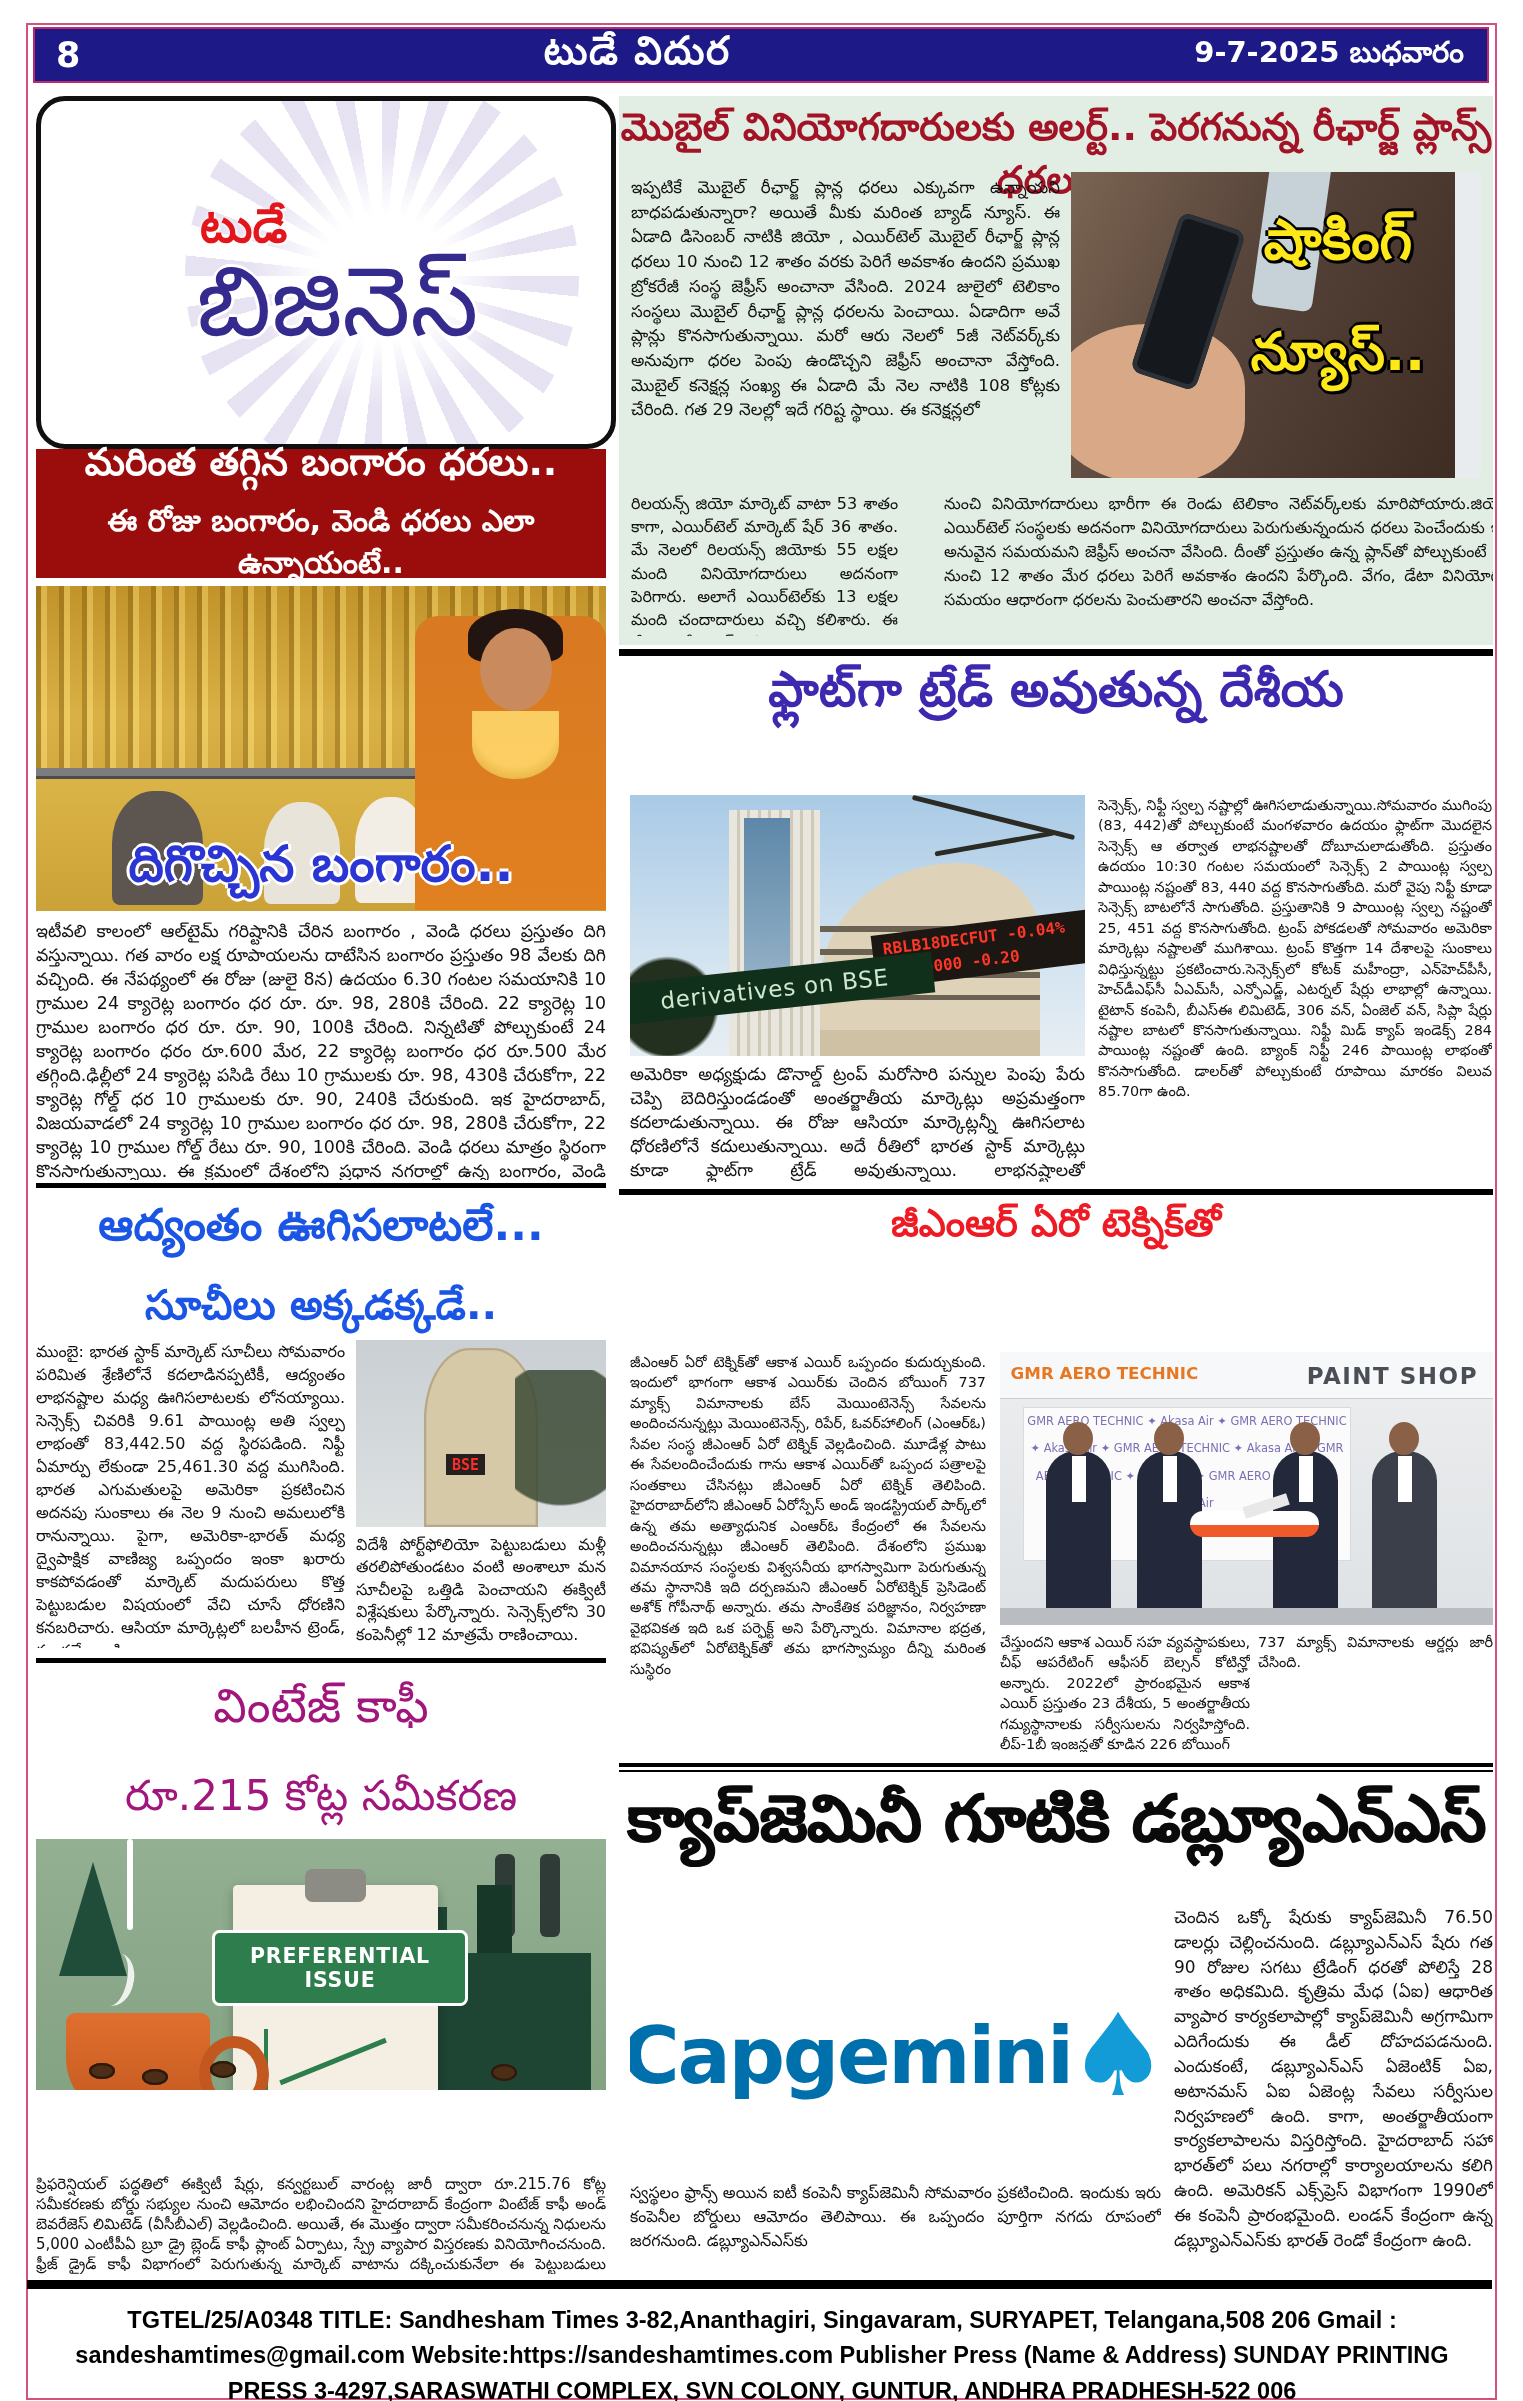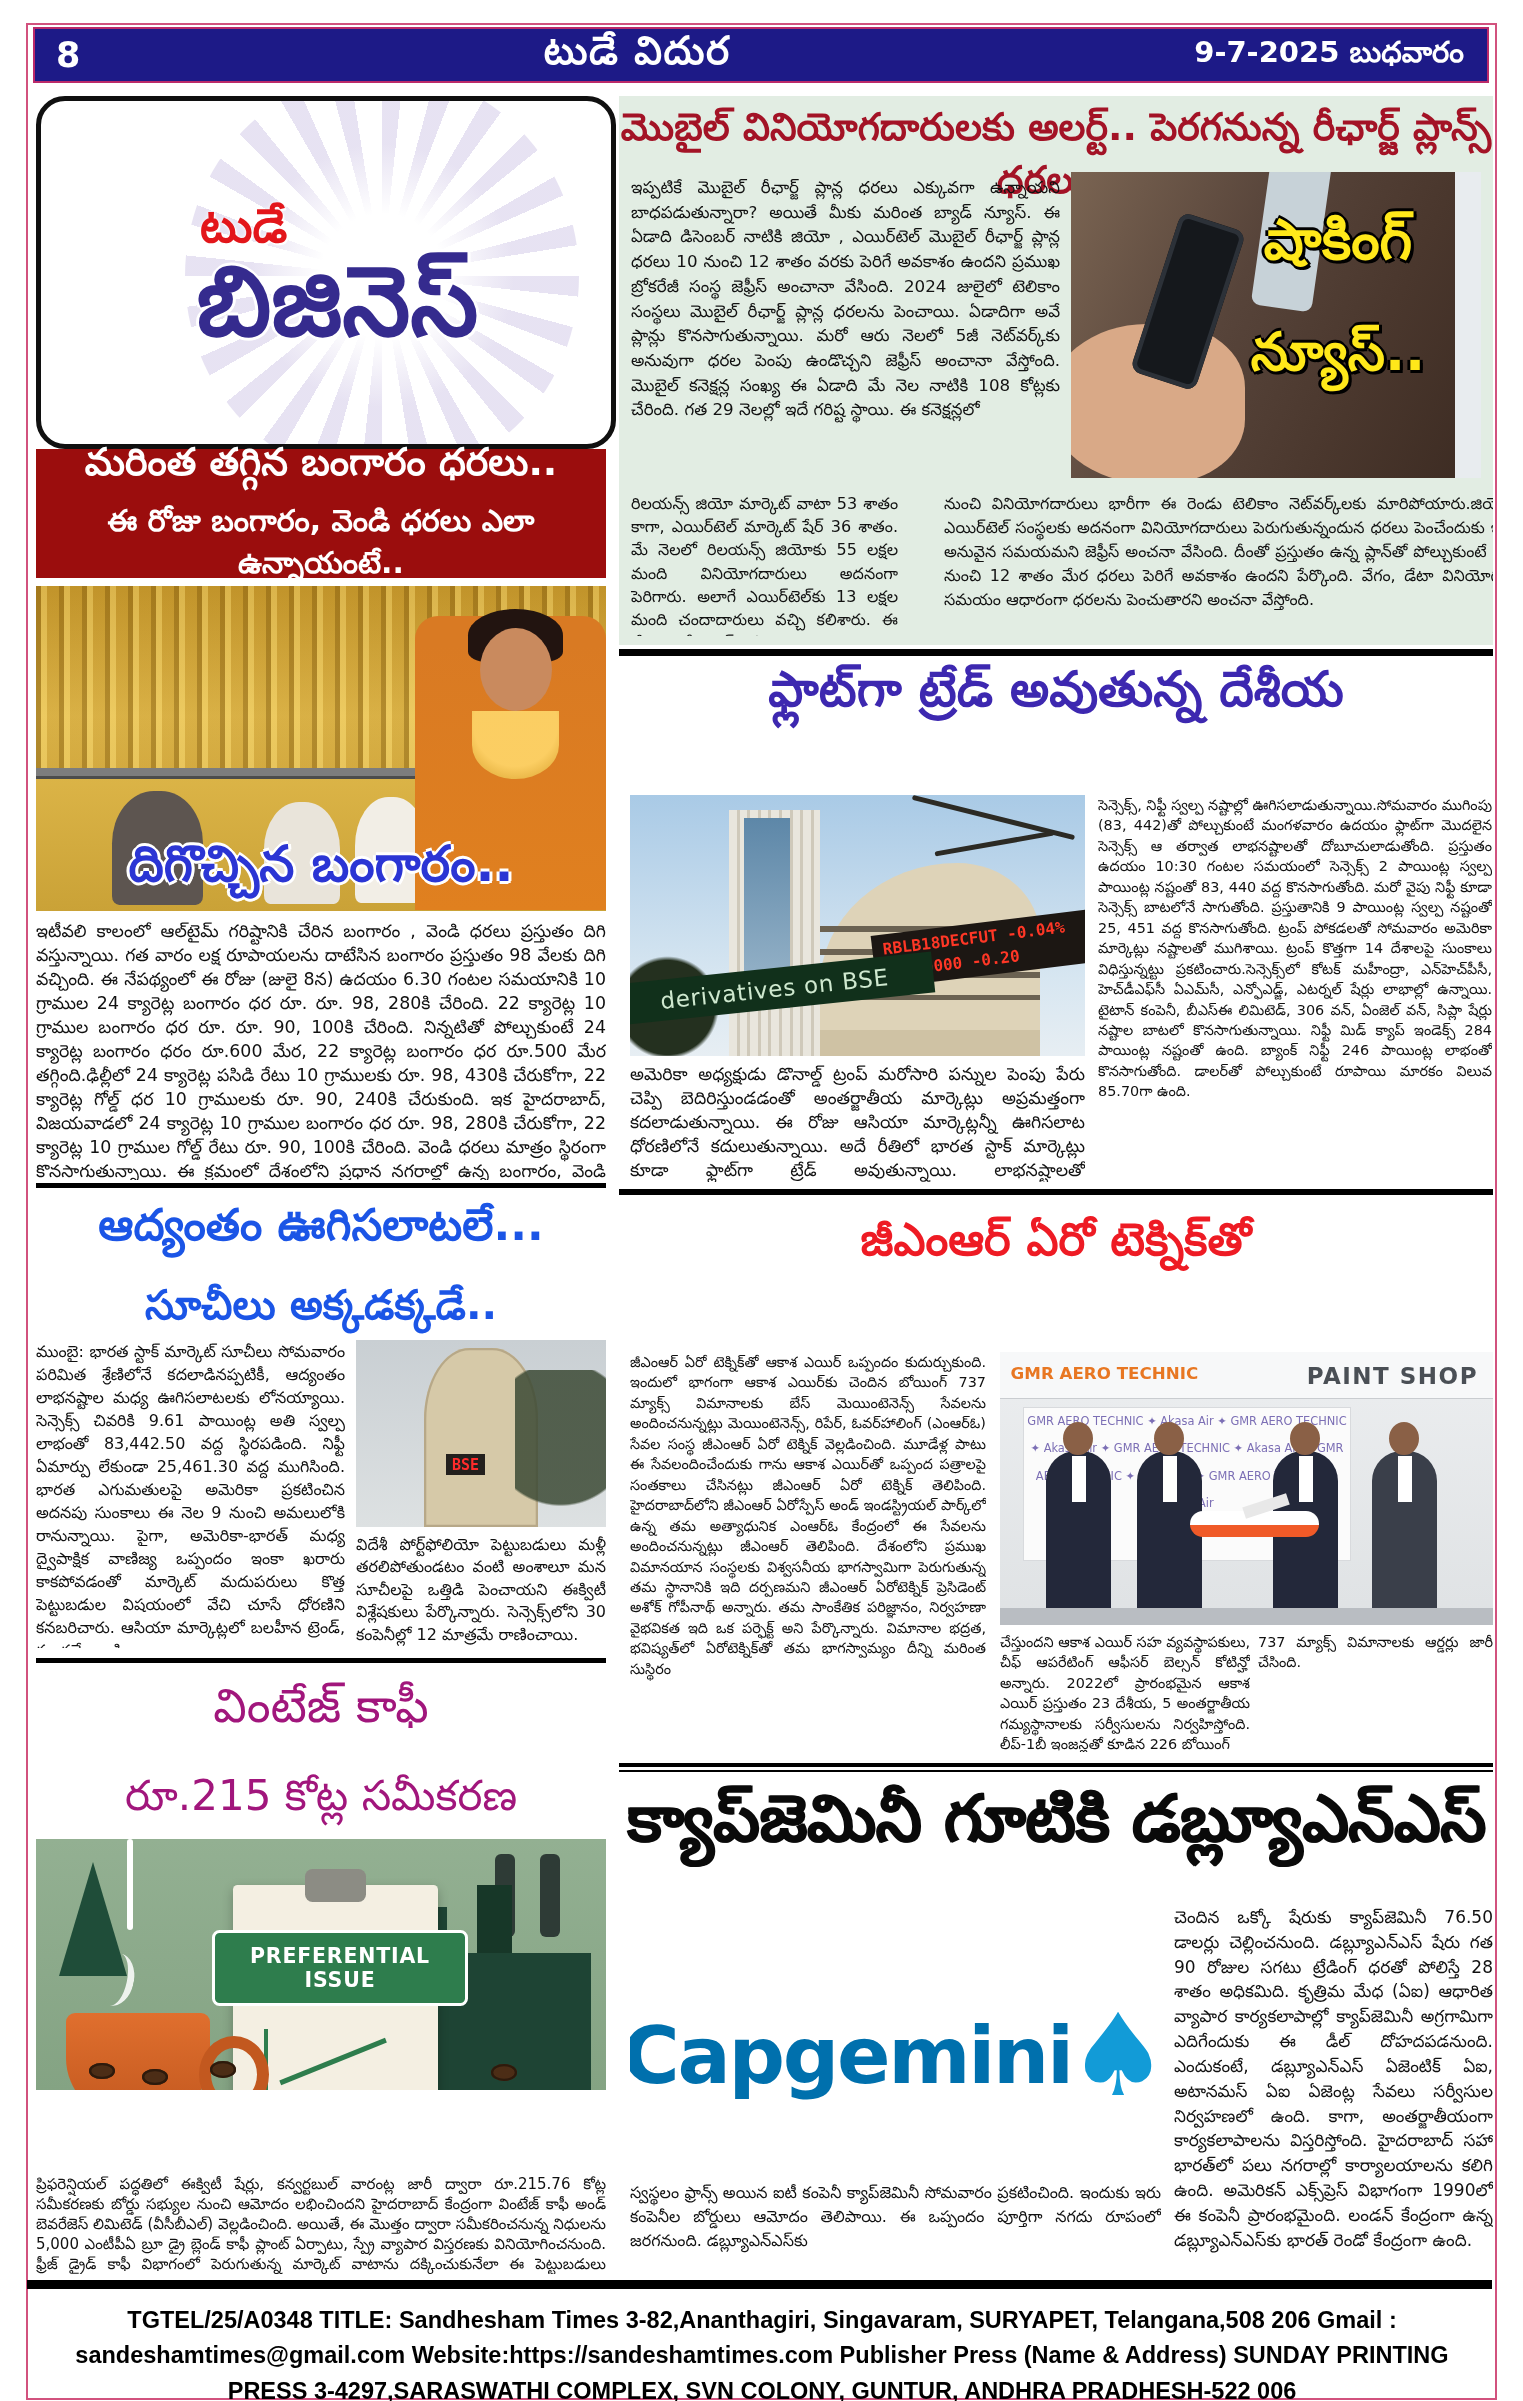--- a/index.html
+++ b/index.html
@@ -15,21 +15,21 @@
   .topbar .date{font-size:29px;font-weight:bold;margin-right:23px;}
   
   .logoBox{left:36px;top:96px;width:570px;height:343px;background:#fff;border:5.3px solid #101010;
     border-radius:29px;overflow:hidden;}
   .mandala{left:144px;top:-30px;width:394px;height:410px;border-radius:50%;opacity:.5;
     background:repeating-conic-gradient(#cfc6e6 0deg 6deg,#ffffff 6deg 15deg);}
   .mandala2{left:190px;top:15px;width:303px;height:319px;border-radius:50%;
     background:radial-gradient(circle,#ffffff 0 28%,rgba(255,255,255,0) 60%);}
   .logoTop{left:159px;top:97px;font-size:47px;font-weight:bold;color:#e3161b;
     text-shadow:0 0 4.6px #fff,1.5px 1.5px 0 #fff;}
-  .logoMain{left:46px;top:144px;width:501px;text-align:center;font-size:97px;font-weight:bold;color:#352b8e;
+  .logoMain{left:46px;top:144px;width:501px;text-align:center;font-size:97px;font-weight:normal;color:#352b8e;
     text-shadow:-3px 0 0 #fff,3px 0 0 #fff,0 -3px 0 #fff,0 3px 0 #fff,2.3px 2.3px 0 #fff;}
   
   .redBand{left:36px;top:449px;width:570px;height:129px;background:#9b0d0d;color:#fff;text-align:center;
     display:flex;flex-direction:column;justify-content:center;gap:10.6px;}
   .redBand .l1{font-size:38px;font-weight:bold;}
   .redBand .l2{font-size:30px;font-weight:bold;}
   
   .goldPhoto{left:36px;top:586px;width:570px;height:325px;overflow:hidden;
     background:linear-gradient(180deg,#c79a2e 0%,#e3bc4e 40%,#caa237 100%);}
   .chains{left:0;top:0;width:100%;height:58%;
@@ -113,21 +113,21 @@
     display:flex;align-items:center;justify-content:center;color:#cfe8cf;font-size:23px;letter-spacing:0.8px;}
   .bb-ticker{left:243px;top:127px;width:228px;height:53px;background:#1c1713;transform:rotate(-7deg);
     color:#ff3726;font-family:"DejaVu Sans Mono",monospace;font-weight:bold;font-size:16px;line-height:1.4;
     display:flex;flex-direction:column;justify-content:center;padding-left:10.6px;box-sizing:border-box;}
   .bb-branch{background:#2c2a24;height:4.6px;border-radius:2.3px;}
   .bb-palm{left:-23px;top:152px;width:121px;height:121px;background:radial-gradient(circle,#24301f 0 55%,transparent 60%);}
   .stCaption{left:630px;top:1062px;width:455px;height:120px;font-size:17.4px;line-height:1.38;}
   .stRight{left:1098px;top:795px;width:394px;height:388px;font-size:14.4px;line-height:1.42;}
   
   .gmrHead{left:619px;top:1201px;width:874px;height:143px;text-align:center;color:#ee1b24;font-weight:bold;}
-  .gmrHead .l1{font-size:45px;margin-top:12px;}
+  .gmrHead .l1{font-size:38px;margin-top:0;}
   .gmrHead .l2{font-size:46px;margin-top:20px;}
   .gmrCol1{left:630px;top:1352px;width:356px;height:402px;font-size:14.4px;line-height:1.42;}
   .gmrPhoto{left:1000px;top:1352px;width:493px;height:273px;overflow:hidden;background:linear-gradient(#eceef0,#dfe2e4);}
   .gp-top{left:0;top:0;width:100%;height:46px;background:#f7f8f9;border-bottom:1.5px solid #c9ccd0;}
   .gp-logo{left:10.6px;top:10.6px;font-size:16.7px;font-weight:bold;color:#e87722;}
   .gp-paint{right:15px;top:10.6px;font-size:23px;font-weight:bold;color:#4a4f55;letter-spacing:1.5px;}
   .gp-backdrop{left:23px;top:55px;width:326px;height:152px;background:#fbfbfb;border:1.5px solid #d8dadd;
     color:#7c6fb5;font-size:11.4px;line-height:2.4;text-align:center;overflow:hidden;}
   .gp-man{top:99px;width:65px;height:173px;background:#23283a;border-radius:30px 30px 0 0;}
   .gp-man:before{content:"";position:absolute;left:17.4px;top:-29px;width:30px;height:33px;background:#8a6046;border-radius:50%;}

